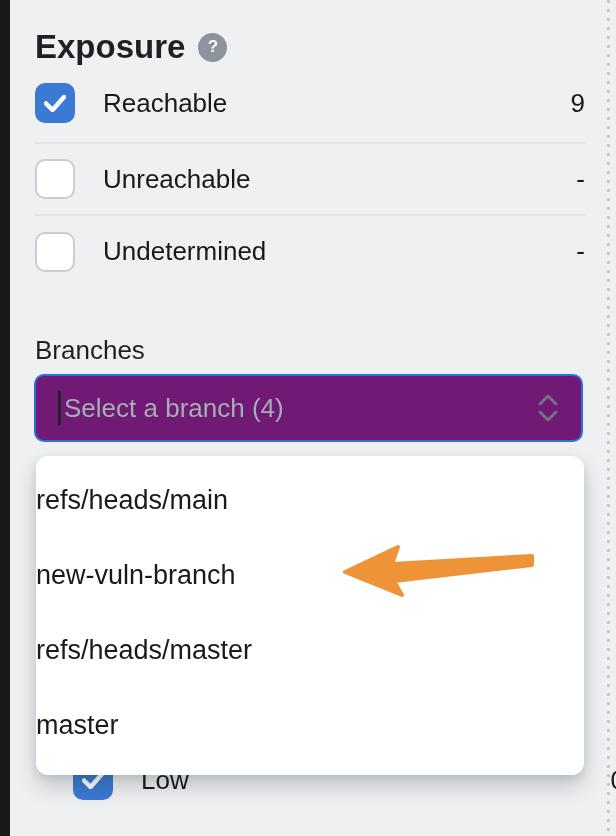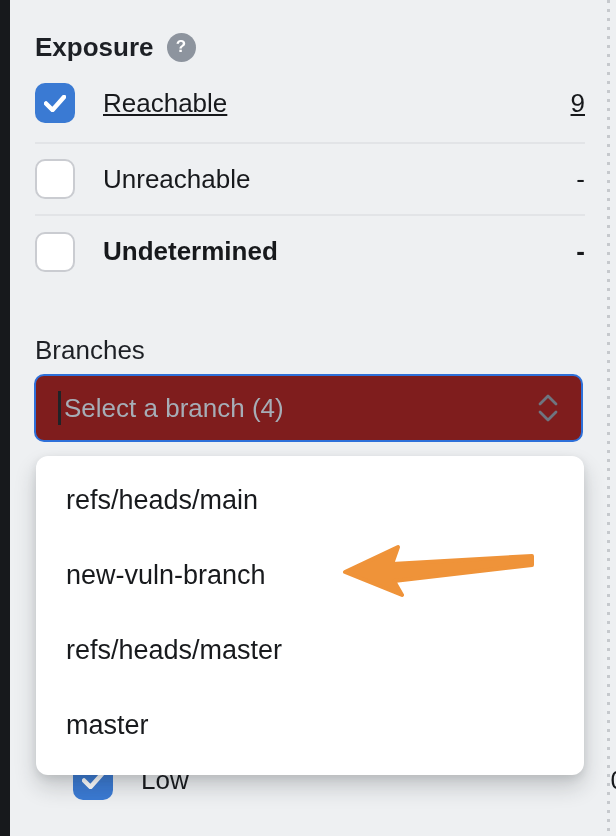--- a/index.html
+++ b/index.html
@@ -10,60 +10,60 @@
     color:#17191c;
   }
   .left-strip { position:absolute; left:0; top:0; width:10px; height:836px; background:#17191c; }
   .dotted-gutter {
     position:absolute; left:607px; top:0; width:3px; height:836px;
     background:repeating-linear-gradient(180deg,#c6c9cd 0 3px, transparent 3px 9px);
   }
   .content { position:absolute; left:35px; top:0; width:550px; }
 
   .section-header { margin-top:30px; height:34px; display:flex; align-items:center; gap:13px; }
-  .section-title { font-size:26px; font-weight:700; color:#1d2025;text-align:right; }
+  .section-title { font-size:33px; font-weight:700; color:#1d2025;text-align:right; }
   .help-icon {
     width:29px; height:29px; border-radius:50%; background:#8d949e; color:#ffffff;
     font-size:17px; font-weight:700; display:flex; align-items:center; justify-content:center;
     padding-bottom:1px; box-sizing:border-box;
   }
 
   .check-row { display:flex; align-items:center; }
-  .row-1 { height:78px; border-bottom:2px solid #e2e4e7;text-decoration:underline; }
+  .row-1 { height:78px; border-bottom:2px solid #e2e4e7; }
   .row-2 { height:70px; border-bottom:2px solid #e2e4e7; }
-  .row-3 { height:71px;font-weight:bold; }
+  .row-3 { height:71px; }
 
   .checkbox {
     width:40px; height:40px; border-radius:10px; margin-right:28px; flex:none;
     box-sizing:border-box; display:flex; align-items:center; justify-content:center;
   }
   .checkbox.checked   { background:#3a7ad3; }
   .checkbox.unchecked { background:#ffffff; border:2px solid #caccd1; }
   .check-label { font-size:26px; color:#17191c; flex:1; }
   .check-count { font-size:26px; color:#17191c; }
 
   .branches-title { margin-top:48px; height:30px; line-height:30px; font-size:26px; font-weight:400; color:#1d2025; }
 
   .select-box {
     margin-top:9px; margin-left:-1px; box-sizing:border-box;
-    width:549px; height:68px; background:#7f1d1d;
+    width:549px; height:68px; background:#701a75;
     border:2.5px solid #2e70d9; border-radius:10px;
     display:flex; align-items:center; padding:0 20px 0 22px;
   }
   .caret { width:3px; height:34px; background:#202327; flex:none; }
   .select-placeholder { font-size:26px; color:#a6adb6; margin-left:3px; flex:1; white-space:nowrap; }
   .select-chevron { flex:none; display:flex; align-items:center; }
 
   .dropdown {
     position:absolute; left:36px; top:456px; width:548px; height:319px; z-index:2;
     background:#ffffff; border-radius:12px; box-sizing:border-box; padding-top:7px;
     box-shadow:0 12px 22px rgba(30,35,40,0.20), 0 3px 8px rgba(30,35,40,0.10);
   }
   .dropdown-item {
-    height:75px; display:flex; align-items:center; padding-left:30px;
+    height:75px; display:flex; align-items:center; 
     font-size:27px; color:#181a1d; cursor:default;
   }
 
   .low-row {
     position:absolute; left:33px; top:760px; width:552px; height:40px; z-index:1;
     display:flex; align-items:center;padding-left:40px;
   }
   .low-row .check-label { margin-left:0; }
 
   .annotation-arrow { position:absolute; left:330px; top:540px; z-index:3; }

